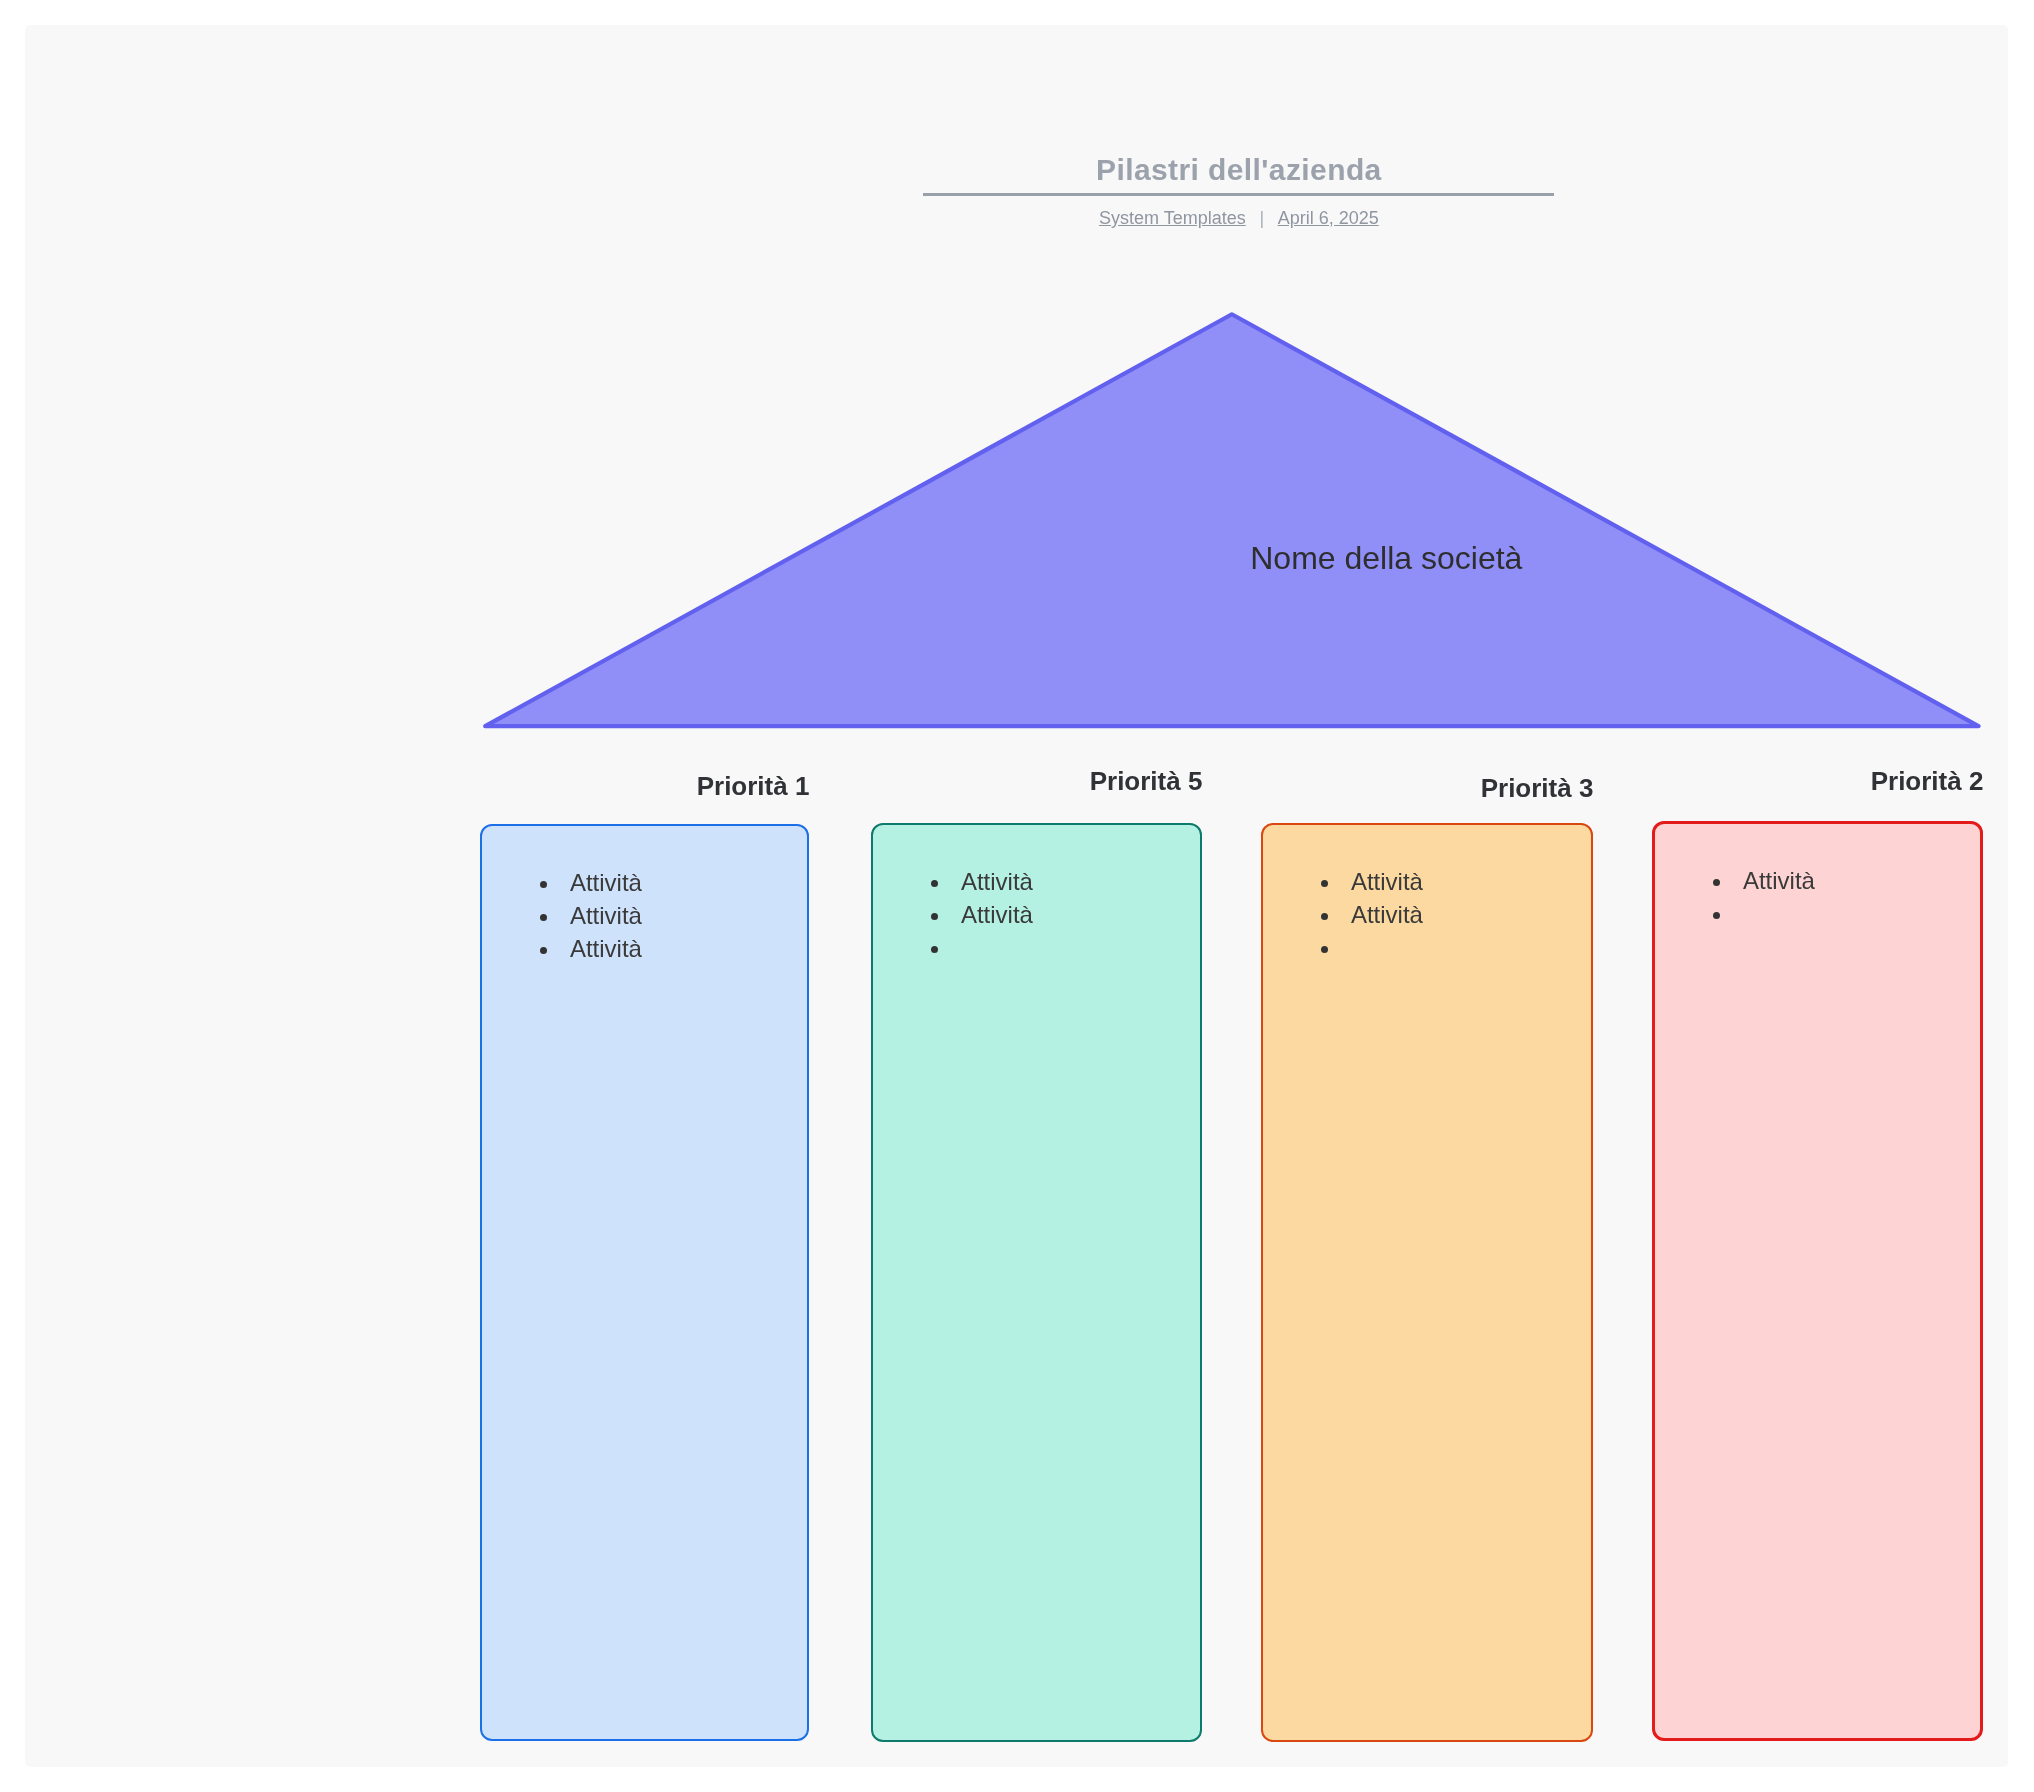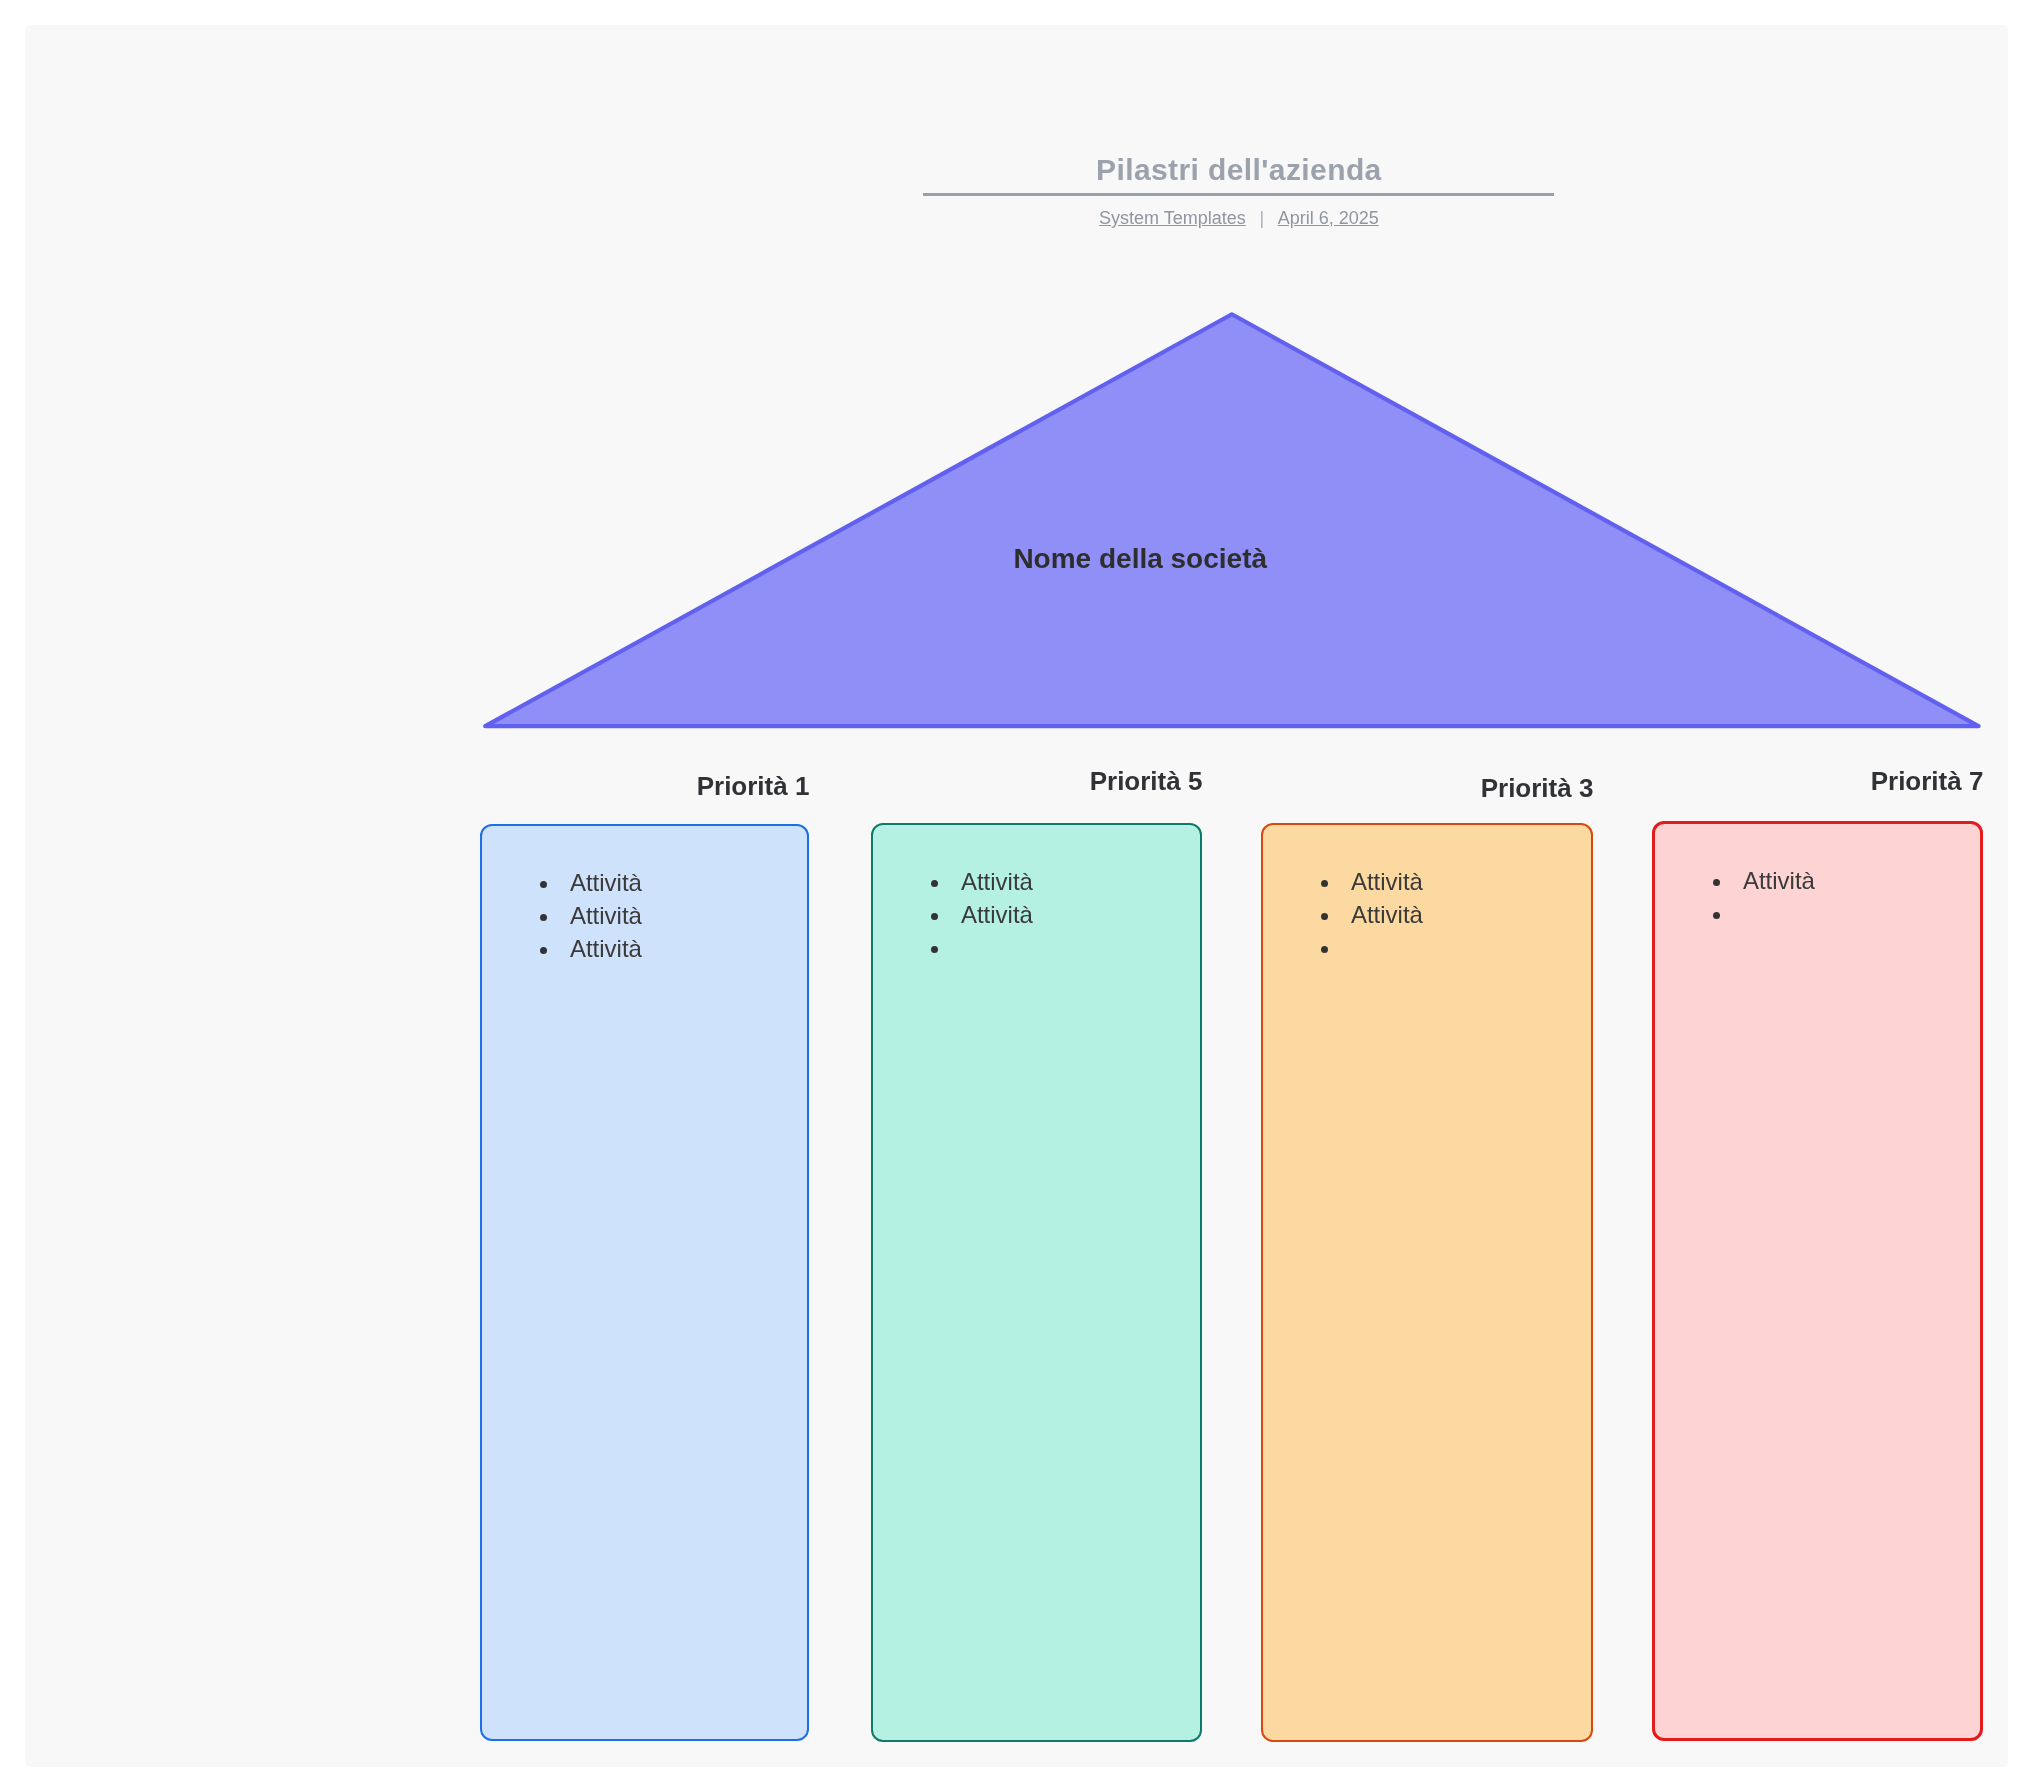--- a/index.html
+++ b/index.html
@@ -11,22 +11,22 @@
 
   
   .doc-header { position: absolute; left: 898px; top: 127px; width: 631px; text-align: center; }
   .doc-title { font-size: 30px; font-weight: 700; color: #9ca2ac; line-height: 36px; letter-spacing: 0.4px; }
   .doc-divider { height: 2.5px; background: #9aa0aa; margin-top: 5.1px; border: none; }
   .doc-subtitle { margin-top: 11px; font-size: 18px; color: #8f96a1; line-height: 22px; text-decoration: underline; }
   .doc-subtitle .sep { color: #aab0b9; padding: 0 13.6px; font-weight: 300; }
 
   
   svg.roof { position: absolute; left: 0; top: 0; width: 2034px; height: 1793px; }
-  .roof-label { position: absolute; left: 988px; top: 509px; width: 509px; text-align: left;
-                font-size: 28px; font-weight: 700; color: #2e2e2e; line-height: 49px; }
+  .roof-label { position: absolute; left: 988px; top: 509px; width: 509px; text-align: right;
+                font-size: 32px; font-weight: 400; color: #2e2e2e; line-height: 49px; }
 
   
   .pillar { position: absolute; top: 0; }
   .pillar .heading { position: absolute; width: 100%; text-align: right;
                      font-size: 26px; font-weight: 700; color: #303236; line-height: 36px; }
   .pillar .box { position: absolute; width: 100%; border-style: solid; border-width: 2.5px; border-radius: 12px; }
   .pillar ul { margin: 18px; padding: 22px 8.5px 0 61px; list-style: disc outside; }
   .pillar li { font-size: 24px; line-height: 33px; min-height: 33px; padding-left: 8.5px; color: #3a3a3a; }
   .pillar li::marker { color: #333333; }
 
@@ -92,21 +92,21 @@
       <div class="box" style="background: rgb(251, 217, 160); border-color: rgb(217, 72, 15);">
         <ul>
             <li>Attività</li>
             <li>Attività</li>
             <li></li>
           </ul>
       </div>
     </div>
 
     <div class="pillar p4">
-      <div class="heading">Priorità 7</div>
+      <div class="heading">Priorità 2</div>
       <div class="box" style="background: rgb(253, 211, 211); border-color: rgb(228, 27, 27);">
         <ul>
             <li>Attività</li>
             <li></li>
           </ul>
       </div>
     </div>
 
   </div>
 </div>

